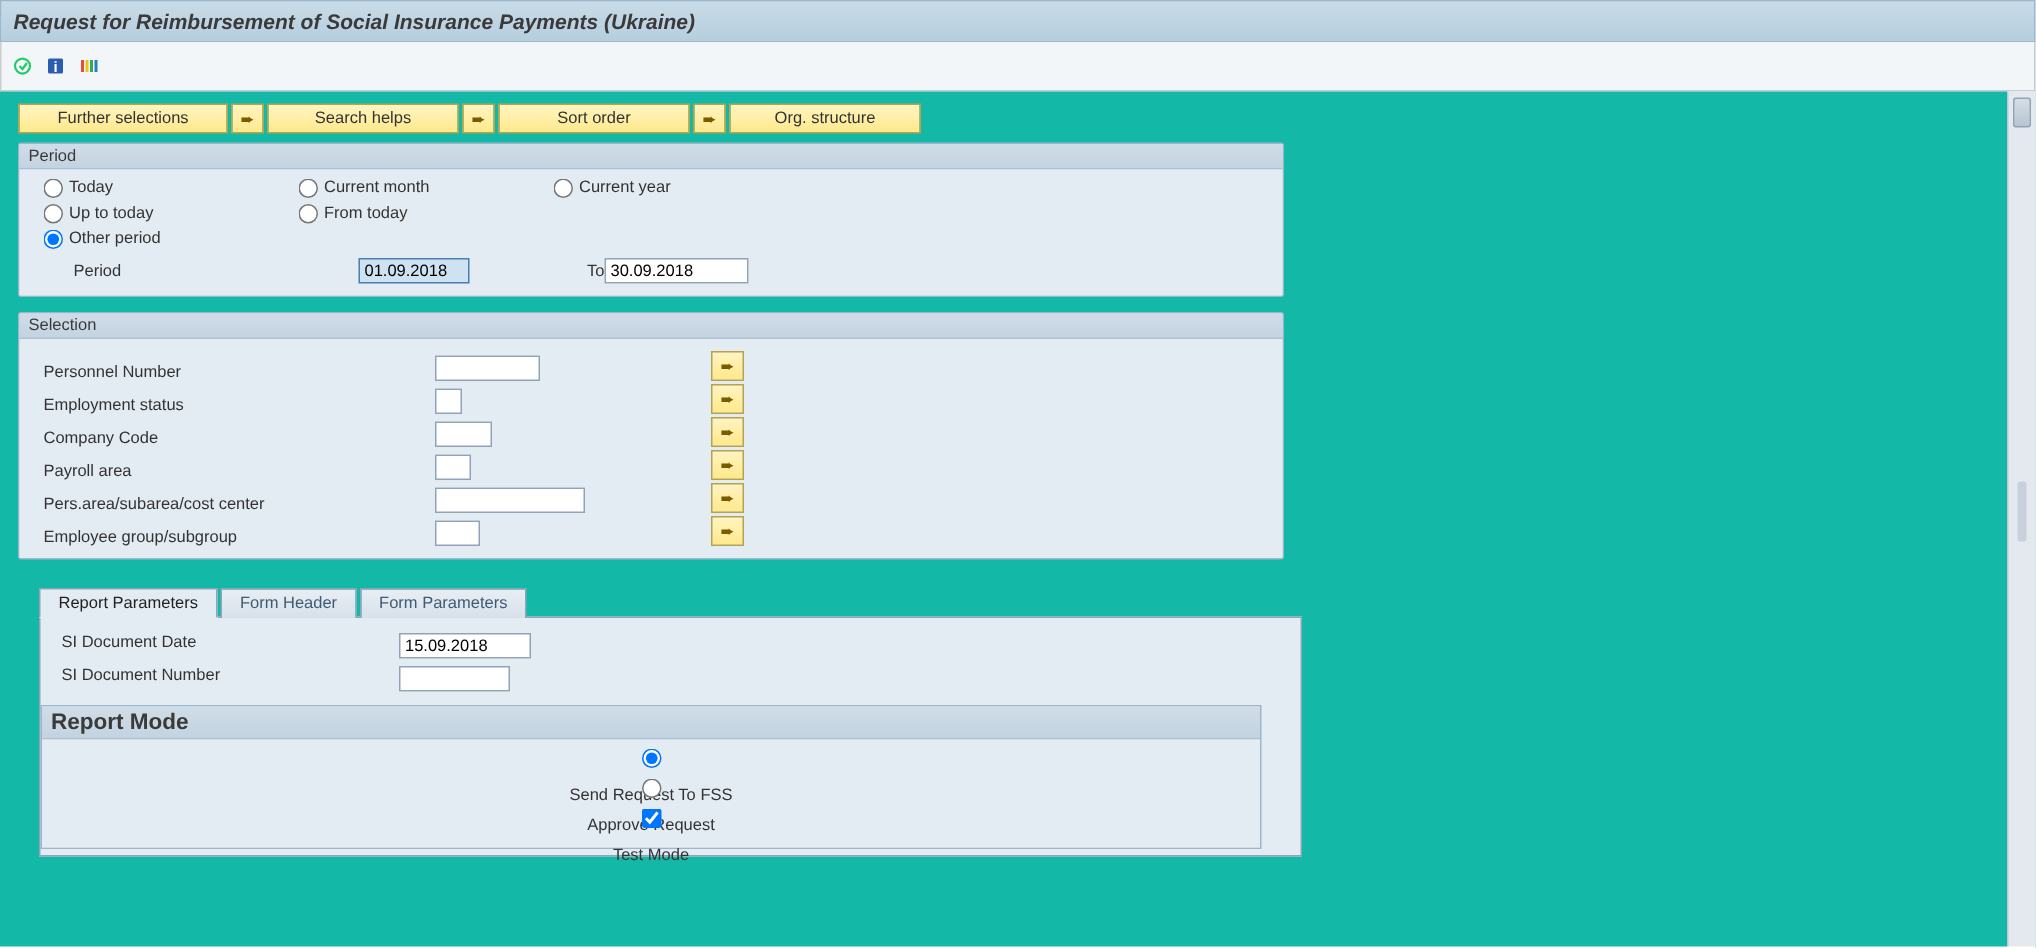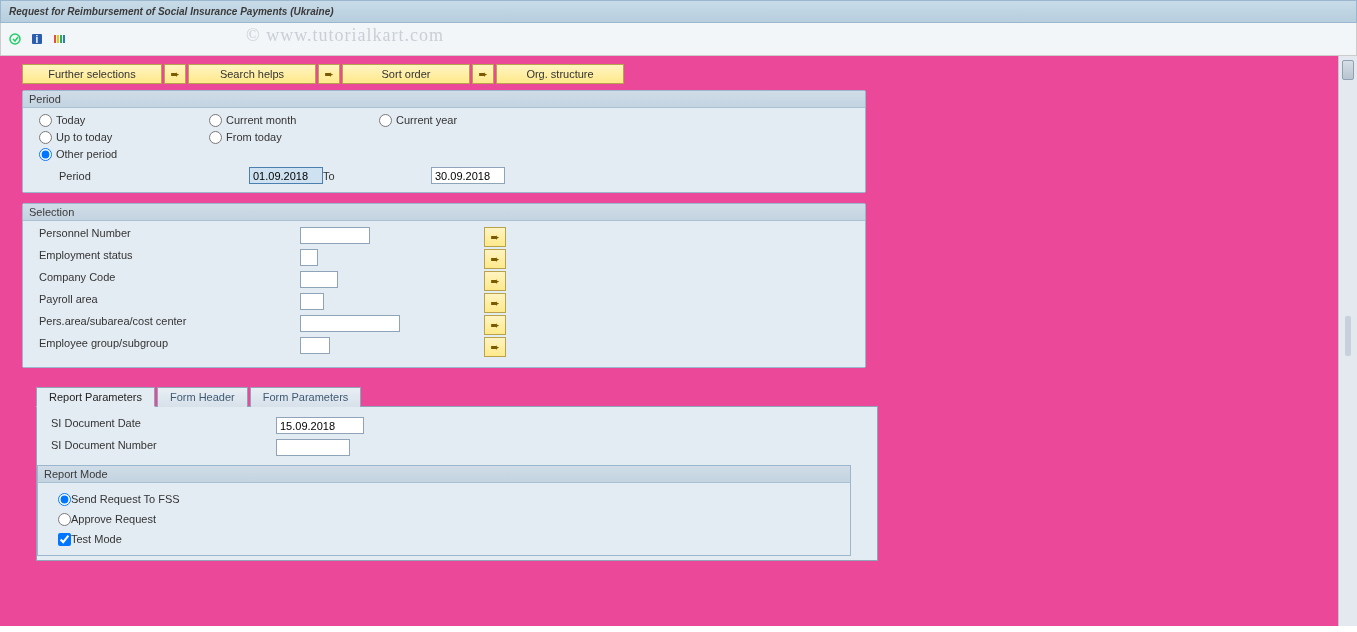--- a/index.html
+++ b/index.html
@@ -18,21 +18,21 @@
     height: 632px;
     position: relative;
     box-sizing: border-box;
   }
   .title-bar {
     background: linear-gradient(#c8dbe8, #b7cede);
     border: 1px solid #9bb7cd;
     padding: 5px 8px;
     font-weight: bold;
     font-style: italic;
-    font-size: 10px;
+    font-size: 14px;
     color: #3a3a3a;
   }
   .toolbar {
     display:flex;
     align-items:center;
     gap:6px;
     padding:4px 6px;
     border:1px solid #ccc;
     border-top:none;
     background:#f3f6f9;
@@ -53,22 +53,22 @@
     width:16px;height:16px;
     display:inline-flex;align-items:center;justify-content:center;
     cursor:pointer;
   }
   .main-area {
     display:flex;
     height:calc(632px - 28px - 34px);
   }
   .content {
     flex:1;
-    padding:8px 22px;
-    background:#ec4899;
+    padding:8px 12px;
+    background:#14b8a6;
     overflow:auto;
     position:relative;
   }
   .scroll-col {
     width:18px;
     background:#e3e9ef;
     border-left:1px solid #c0c9d2;
     position:relative;
   }
   .scroll-thumb {
@@ -126,21 +126,21 @@
   .period-row .lbl {margin-left:20px;width:190px;}
   input.txt {
     border:1px solid #8fa4b8;
     height:17px;
     font-size:11px;
     padding:0 3px;
     box-sizing:border-box;
     background:#fff;
   }
   input.txt.sel {background:#cfe2f1;border-color:#4a7fb0;}
-  .sel-row {display:flex;align-items:flex-start;height:22px;gap:36px;}
+  .sel-row {display:flex;align-items:flex-end;height:22px;gap:36px;}
   .sel-row .lbl {width:225px;}
   .sel-row .inp {width:140px;}
   .arrow-btn {
     width:20px;height:18px;
     background:linear-gradient(#fff4c2,#ffe98b);
     border:1px solid #b8a24a;
     display:flex;align-items:center;justify-content:center;
     margin-left:8px;
     cursor:pointer;
   }
@@ -170,23 +170,23 @@
     box-sizing:border-box;
   }
   .form-row {display:flex;align-items:flex-start;height:22px;}
   .form-row .lbl {width:225px;}
   .subgroup {
     border:1px solid #9bb7cd;
     margin-top:4px;
     width:812px;
     margin-left:-14px;
   }
-  .subgroup .group-title{font-size:11px;}
+  .subgroup .group-title{font-size:15px;font-weight:bold;}
   .subgroup .group-body{padding:6px 20px;}
-  .sub-radio {display:flex;align-items:center;gap:0;height:20px;}
+  .sub-radio {display:flex;align-items:center;gap:12px;height:20px;flex-direction:column;}
   .sub-radio input{margin:0;}
 </style>
 </head>
 <body>
 <div class="outer">
 
 <div class="title-bar">
   <span>Request for Reimbursement of Social Insurance Payments (Ukraine)</span>
 </div>
 
@@ -204,21 +204,20 @@
         </svg>
   </span>
   <span class="icon-small">
     <svg width="14" height="14" viewBox="0 0 14 14">
           <rect x="2" y="3" width="2" height="8" fill="#e74c3c"></rect>
           <rect x="5" y="3" width="2" height="8" fill="#f1c40f"></rect>
           <rect x="8" y="3" width="2" height="8" fill="#27ae60"></rect>
           <rect x="11" y="3" width="2" height="8" fill="#2980b9"></rect>
         </svg>
   </span>
-  <span class="watermark">© www.tutorialkart.com</span>
 </div>
 
 <div class="main-area">
 <div class="content">
 
   <div class="btn-row">
     <div class="btn wide1">
             <span>Further selections</span>
           </div>
     <div class="btn arrow">
@@ -267,22 +266,22 @@
               </label>
         <div></div>
         <label class="radio-item">
                 <input type="radio" name="period" checked="" style="">
                 <span>Other period</span>
               </label>
       </div>
       <div class="period-row">
         <span class="lbl">Period</span>
         <input class="txt sel" style="width: 74px;" value="01.09.2018">
-        <span style="width:108px;text-align:left">To</span>
-        <input class="txt" style="width: 74px;" value="30.09.2018">
+        <span style="width:90px;text-align:right">To</span>
+        <input class="txt" style="width: 96px;" value="30.09.2018">
       </div>
     </div>
   </div>
 
   <div class="group">
     <div class="group-title">Selection</div>
     <div class="group-body">
       <div class="sel-row">
         <span class="lbl">Personnel Number</span>
         <span class="inp"><input class="txt" style="width: 70px;"></span>

